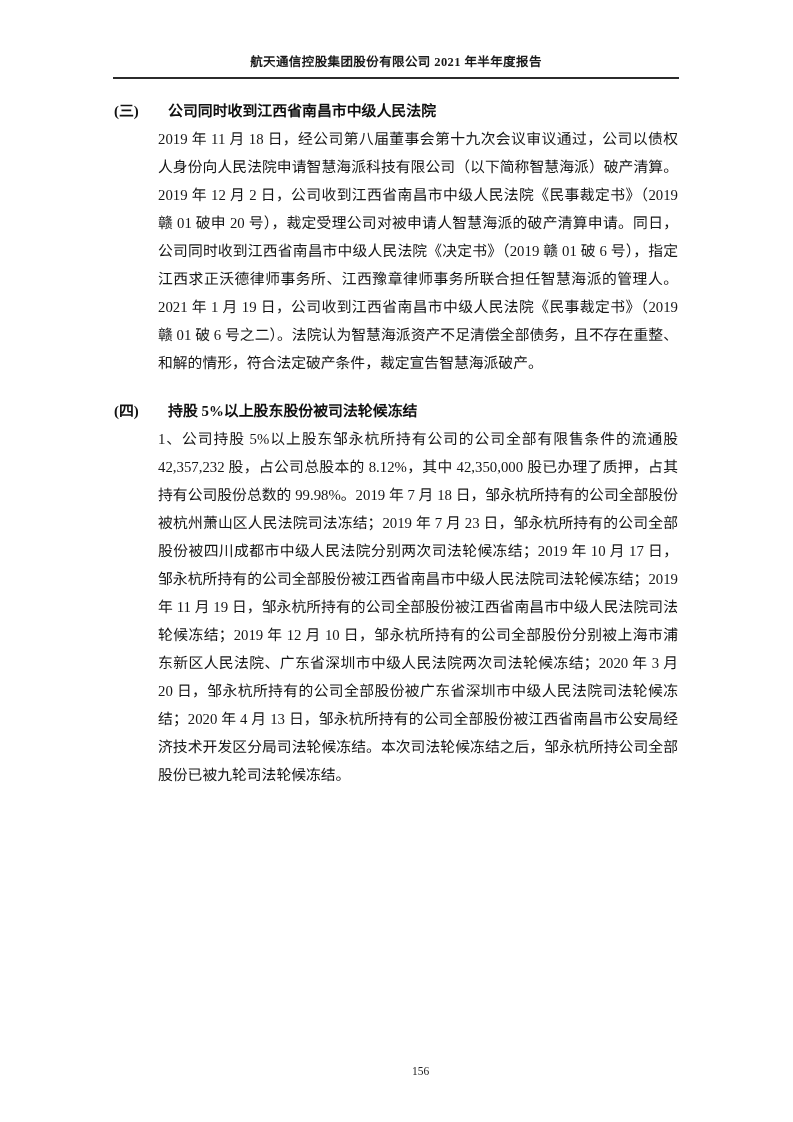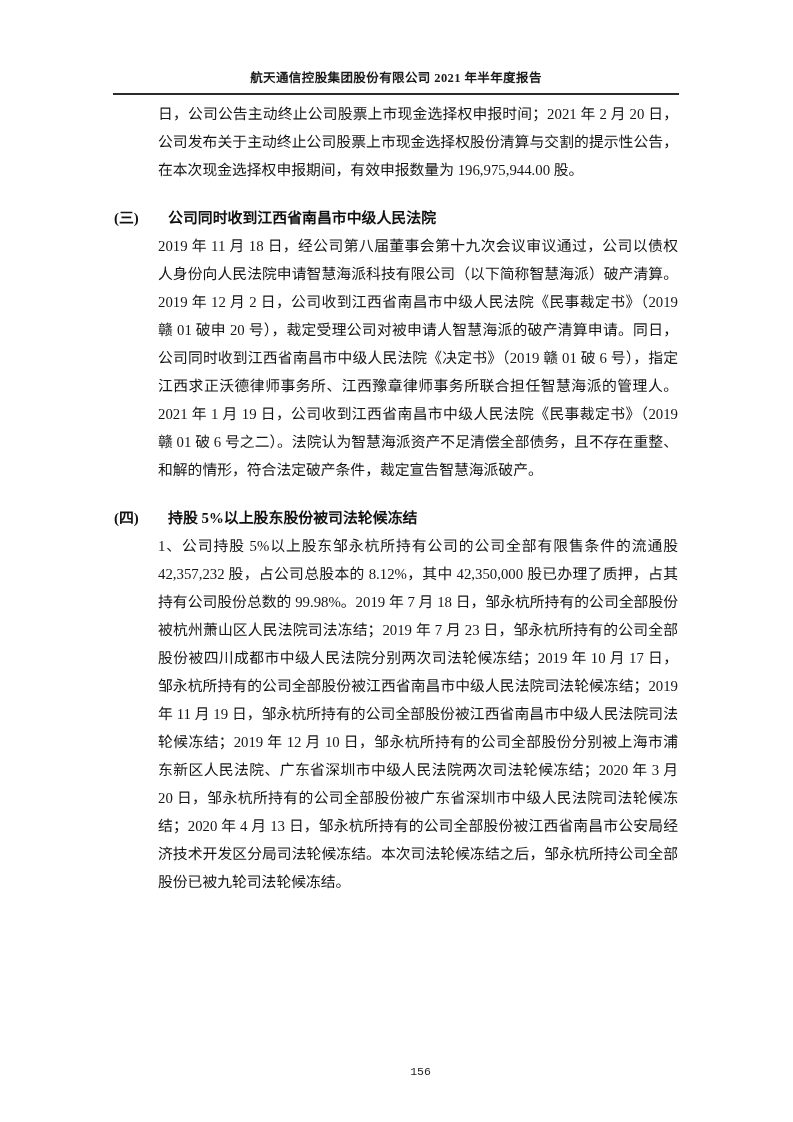--- a/index.html
+++ b/index.html
@@ -16,21 +16,21 @@
     font-family: "Liberation Serif", "DejaVu Serif", serif;
     color: #151515;
   }
   .page-header {
     position: absolute;
     top: 0;
     left: 113px;
     width: 566px;
   }
   .header-title {
-    padding-top: 67px;
+    padding-top: 51px;
     text-align: center;
     font-size: 12.5px;
     font-weight: bold;
     letter-spacing: 0.4px;
     color: #1a1a1a;
     white-space: nowrap;
   }
   .header-rule {
     margin-top: 7px;
     height: 2px;
@@ -69,39 +69,38 @@
     flex: 1;
   }
   .page-footer {
     position: absolute;
     left: 0;
     right: 0;
     bottom: 43px;
     text-align: center;
   }
   .page-number {
-    font-family: Liberation Mono, monospace;
+    font-family: Liberation Serif, serif;
     font-size: 11.5px;
     color: #222222;
     margin-left: 48px;
   }
 </style>
 </head>
 <body>
 
 <div class="page">
 
   <header class="page-header">
     <div class="header-title">航天通信控股集团股份有限公司 2021 年半年度报告</div>
     <div class="header-rule"></div>
   </header>
 
   <main class="content">
 
-    <p class="body-para first">日，公司公告主动终止公司股票上市现金选择权申报时间；2021 年 2 月 20 日，公司发布关于主动终止公司股票上市现金选择权股份清算与交割的提示性公告，在本次现金选择权申报期间，有效申报数量为 196,975,944.00 股。</p>
 
     <div class="section-heading">
       <span class="sec-label">(三)</span>
       <span class="sec-title">公司同时收到江西省南昌市中级人民法院</span>
     </div>
 
 
     <p class="body-para">2019 年 11 月 18 日，经公司第八届董事会第十九次会议审议通过，公司以债权人身份向人民法院申请智慧海派科技有限公司（以下简称智慧海派）破产清算。2019 年 12 月 2 日，公司收到江西省南昌市中级人民法院《民事裁定书》（2019 赣 01 破申 20 号），裁定受理公司对被申请人智慧海派的破产清算申请。同日，公司同时收到江西省南昌市中级人民法院《决定书》（2019 赣 01 破 6 号），指定江西求正沃德律师事务所、江西豫章律师事务所联合担任智慧海派的管理人。2021 年 1 月 19 日，公司收到江西省南昌市中级人民法院《民事裁定书》（2019 赣 01 破 6 号之二）。法院认为智慧海派资产不足清偿全部债务，且不存在重整、和解的情形，符合法定破产条件，裁定宣告智慧海派破产。</p>
 
     <div class="section-heading">

